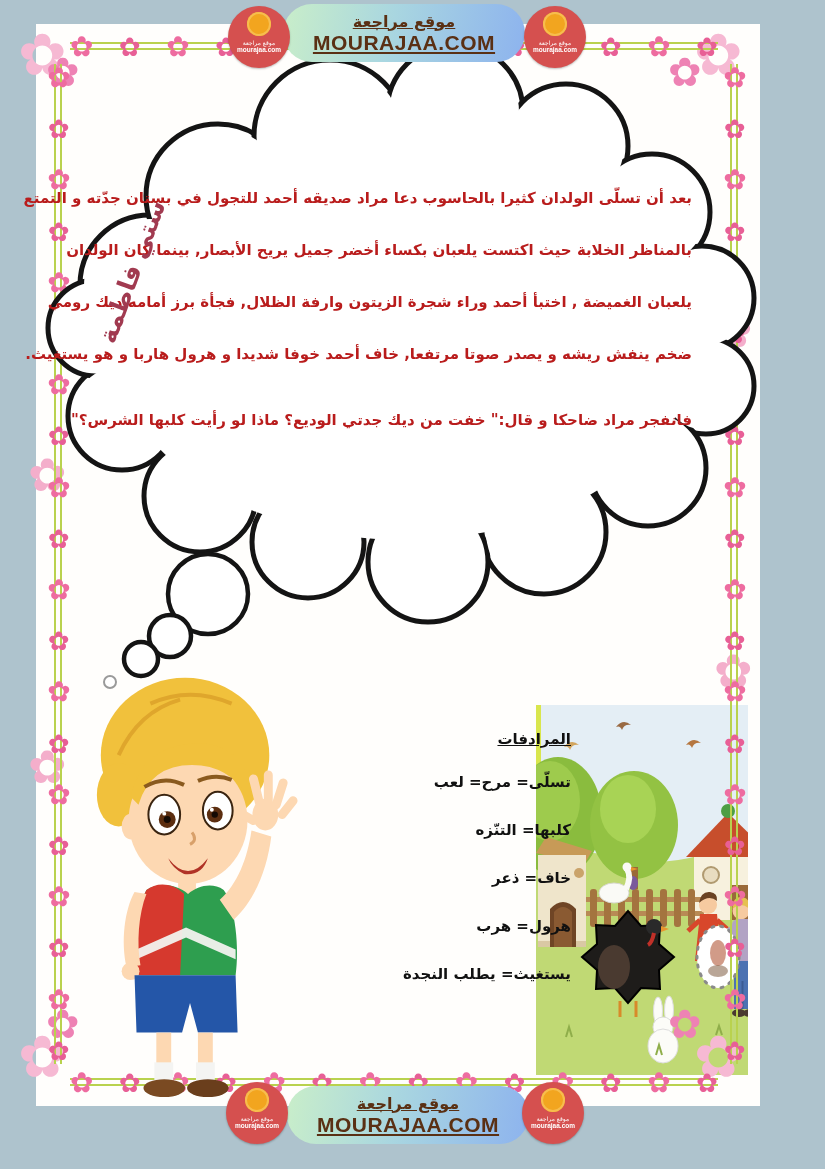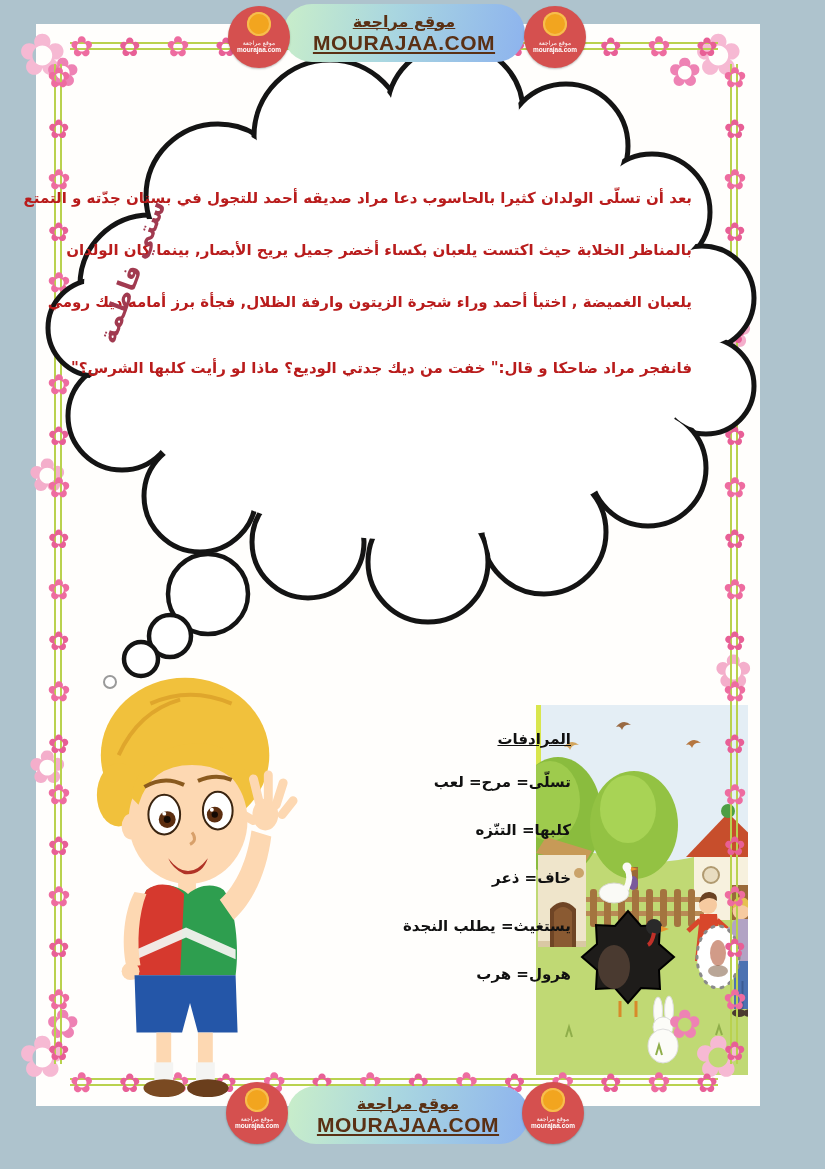--- a/index.html
+++ b/index.html
@@ -219,32 +219,33 @@
     <circle cx="170" cy="636" r="21"></circle>
     <circle cx="141" cy="659" r="17"></circle>
   </g>
   <circle cx="110" cy="682" r="6" stroke="#9a9a9a" stroke-width="2" fill="#ffffff"></circle>
 </svg>
 
 <div class="story">
   <div class="story-line">بعد أن تسلّى الولدان كثيرا بالحاسوب دعا مراد صديقه أحمد للتجول في بستان جدّته و التمتع</div>
   <div class="story-line">بالمناظر الخلابة حيث اكتست يلعبان بكساء أخضر جميل يريح الأبصار, بينما كان الولدان</div>
   <div class="story-line">يلعبان الغميضة , اختبأ أحمد وراء شجرة الزيتون وارفة الظلال, فجأة برز أمامه ديك رومي</div>
+  <div class="story-line">ضخم ينفش ريشه و يصدر صوتا مرتفعا, خاف أحمد خوفا شديدا و هرول هاربا و هو يستغيث.</div>
   <div class="story-line">فانفجر مراد ضاحكا و قال:" خفت من ديك جدتي الوديع؟ ماذا لو رأيت كلبها الشرس؟"</div>
 </div>
 
 <div class="grandma">ستي فاطمة</div>
 
 <div class="vocab">
   <div class="vocab-title">المرادفات</div>
   <div class="vocab-item">تسلّى= مرح= لعب</div>
   <div class="vocab-item">كلبها= التنّزه</div>
   <div class="vocab-item">خاف= ذعر</div>
+  <div class="vocab-item">هرول= هرب</div>
   <div class="vocab-item">يستغيث= يطلب النجدة</div>
-  <div class="vocab-item">هرول= هرب</div>
 </div>
 
 <svg class="boy-svg" width="224" height="436" viewBox="0 0 224 440">
   <ellipse cx="105" cy="92" rx="85" ry="78" fill="#f1c13c"></ellipse>
   <ellipse cx="38" cy="132" rx="22" ry="32" fill="#f1c13c"></ellipse>
   <path d="M70,40 Q110,22 152,40" stroke="#dfa62c" stroke-width="4" fill="none"></path>
   <path d="M38,92 Q58,48 100,36" stroke="#dfa62c" stroke-width="4" fill="none"></path>
   <ellipse cx="50" cy="164" rx="9" ry="13" fill="#fdd8b2"></ellipse>
   <ellipse cx="108" cy="158" rx="60" ry="64" fill="#fdd8b2"></ellipse>
   <path d="M50,134 Q60,90 100,82 Q150,72 168,112 Q174,124 170,136 Q150,102 112,102 Q70,102 58,142 Z" fill="#f1c13c"></path>

